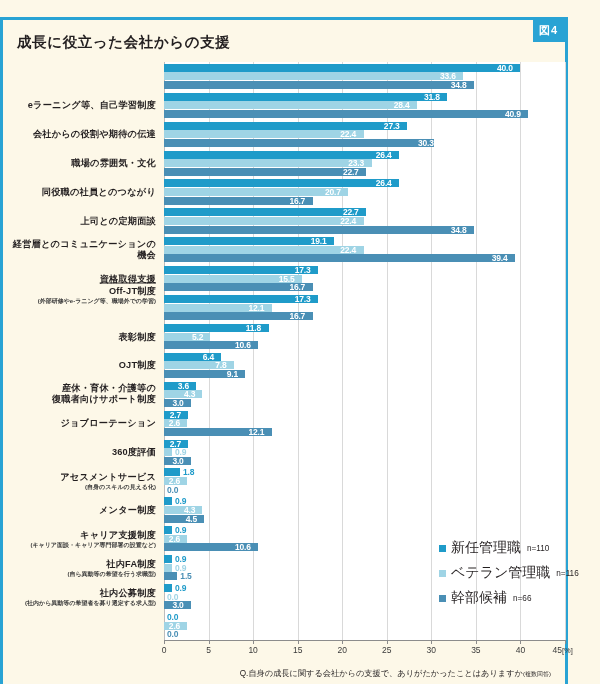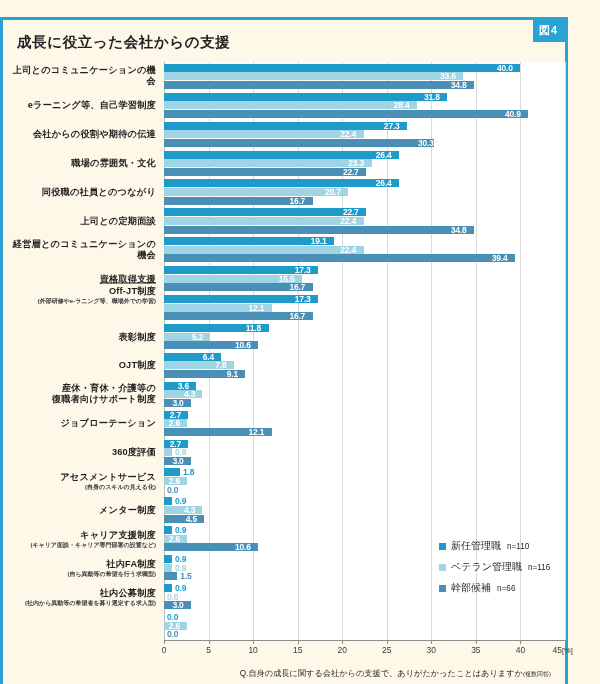--- a/index.html
+++ b/index.html
@@ -94,21 +94,21 @@
     white-space:nowrap;
   }
   .xlab .unit{font-size:7.5px;}
   
   #legend{position:absolute;left:436px;top:519px;}
   .legrow{display:flex;align-items:center;margin-bottom:7px;}
   .legswatch{width:7px;height:7px;margin-right:5px;flex:none;}
   .legswatch.s0{background:#1f9bc9;}
   .legswatch.s1{background:#9fd4e5;}
   .legswatch.s2{background:#4a8fb5;}
-  .legtext{font-size:10px;color:#231f20;white-space:nowrap;font-family:Liberation Serif, serif;}
+  .legtext{font-size:14px;color:#231f20;white-space:nowrap;font-family:Liberation Serif, serif;}
   .legn{font-size:8.2px;color:#231f20;margin-left:6px;}
   
   #question{
     position:absolute;right:14px;top:648px;
     font-size:8.2px;color:#231f20;white-space:nowrap;
   }
   #question .paren{font-size:6px;}
   #source{
     position:absolute;left:12px;top:664px;
     font-size:8.2px;color:#3a3a3a;letter-spacing:0.2px;
@@ -117,23 +117,20 @@
 </head>
 <body>
 
 <div id="page">
 
   <div id="fig-badge">図4</div>
 
   <div id="title">成長に役立った会社からの支援</div>
 
   <div id="cats">
-      <div class="cat" style="top: 14.45px; transform: translateY(-50%);">
-        <span class="main">上司とのコミュニケーションの機会</span>
-      </div>
       <div class="cat" style="top: 72.25px; transform: translateY(-50%);">
         <span class="main">会社からの役割や期待の伝達</span>
       </div>
       <div class="cat" style="top: 43.35px; transform: translateY(-50%);">
         <span class="main">eラーニング等、自己学習制度</span>
       </div>
       <div class="cat" style="top: 101.15px; transform: translateY(-50%);">
         <span class="main">職場の雰囲気・文化</span>
       </div>
       <div class="cat" style="top: 130.05px; transform: translateY(-50%);">

